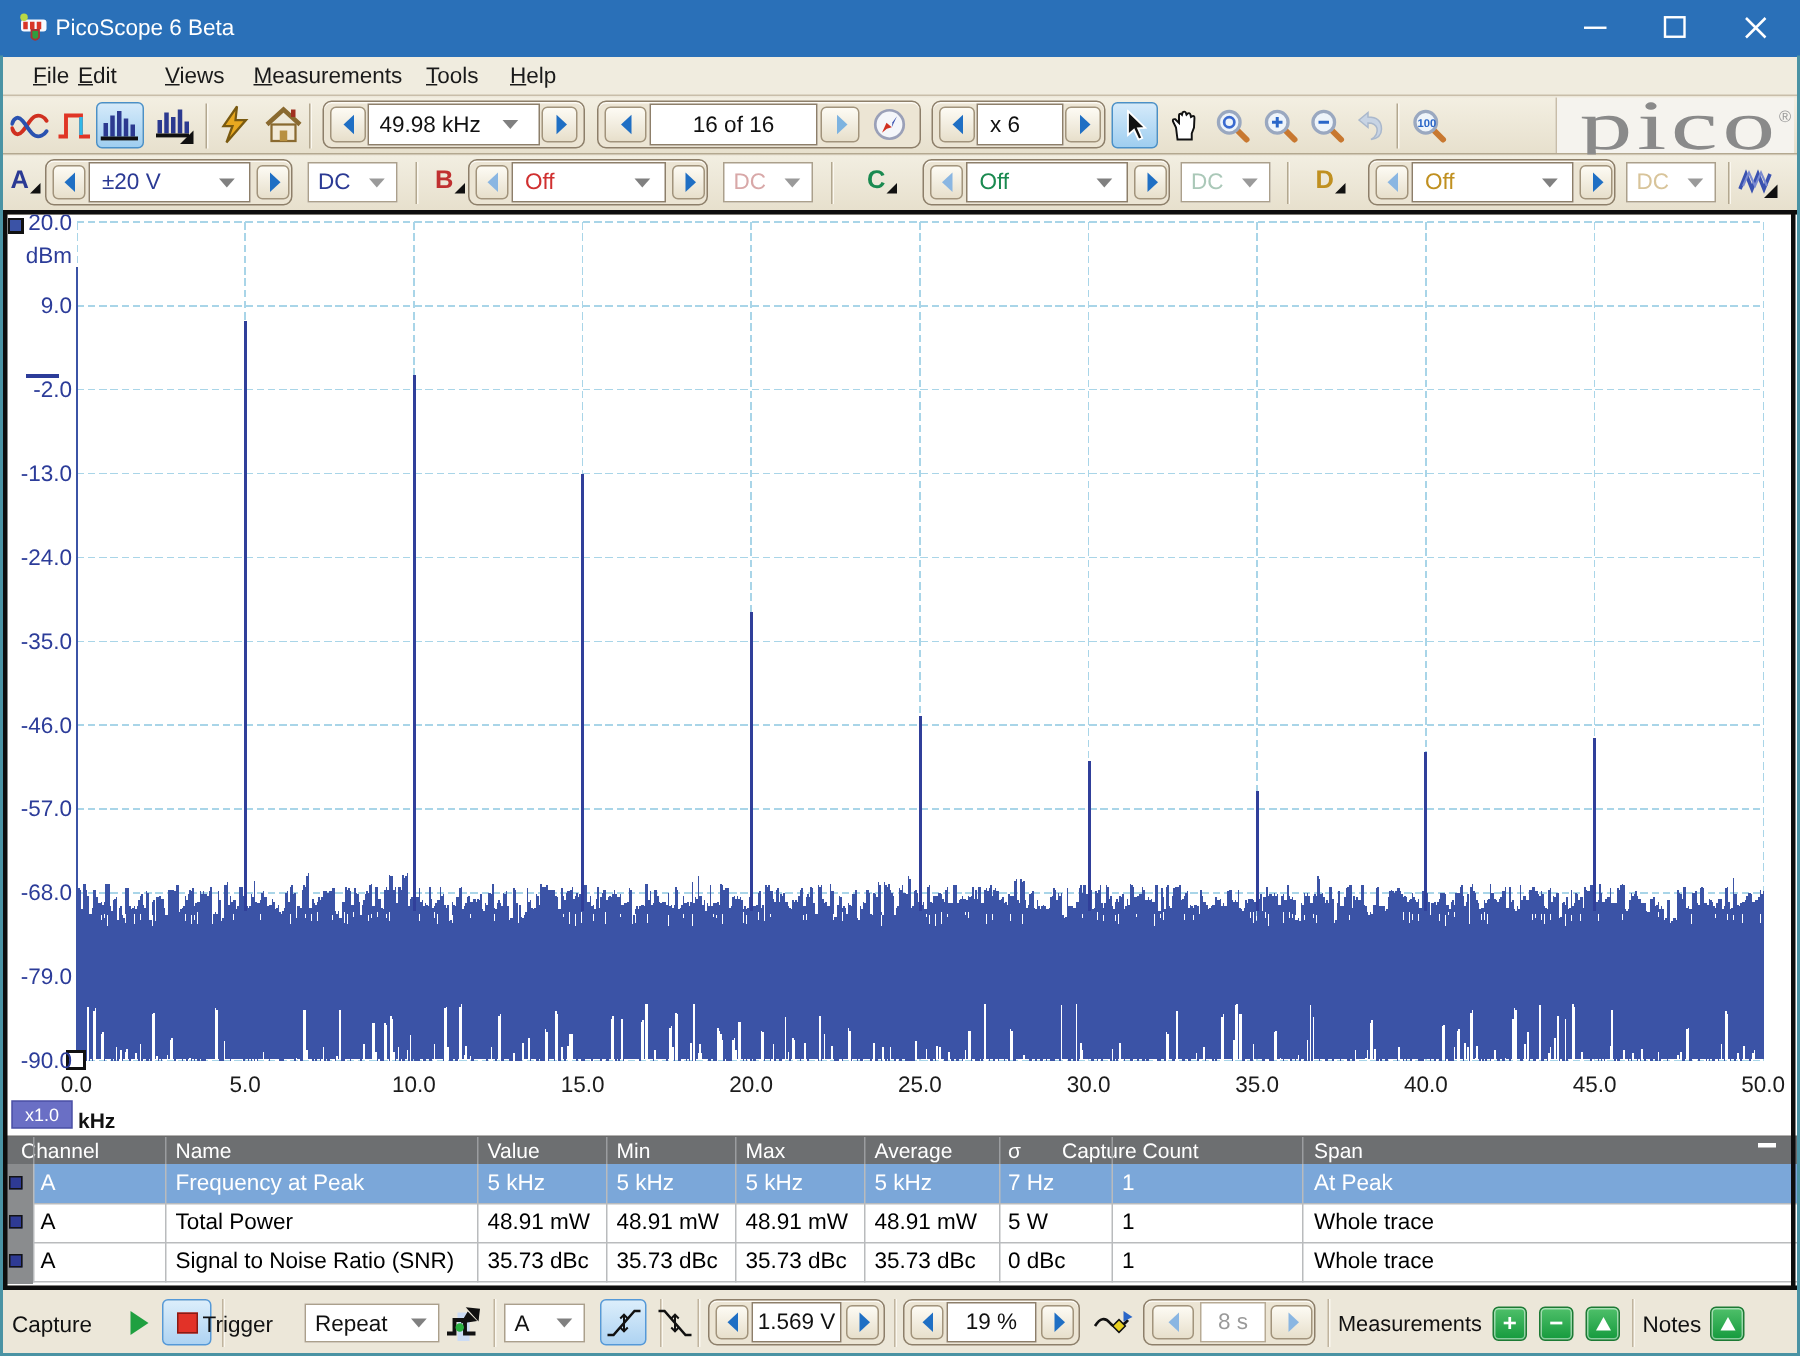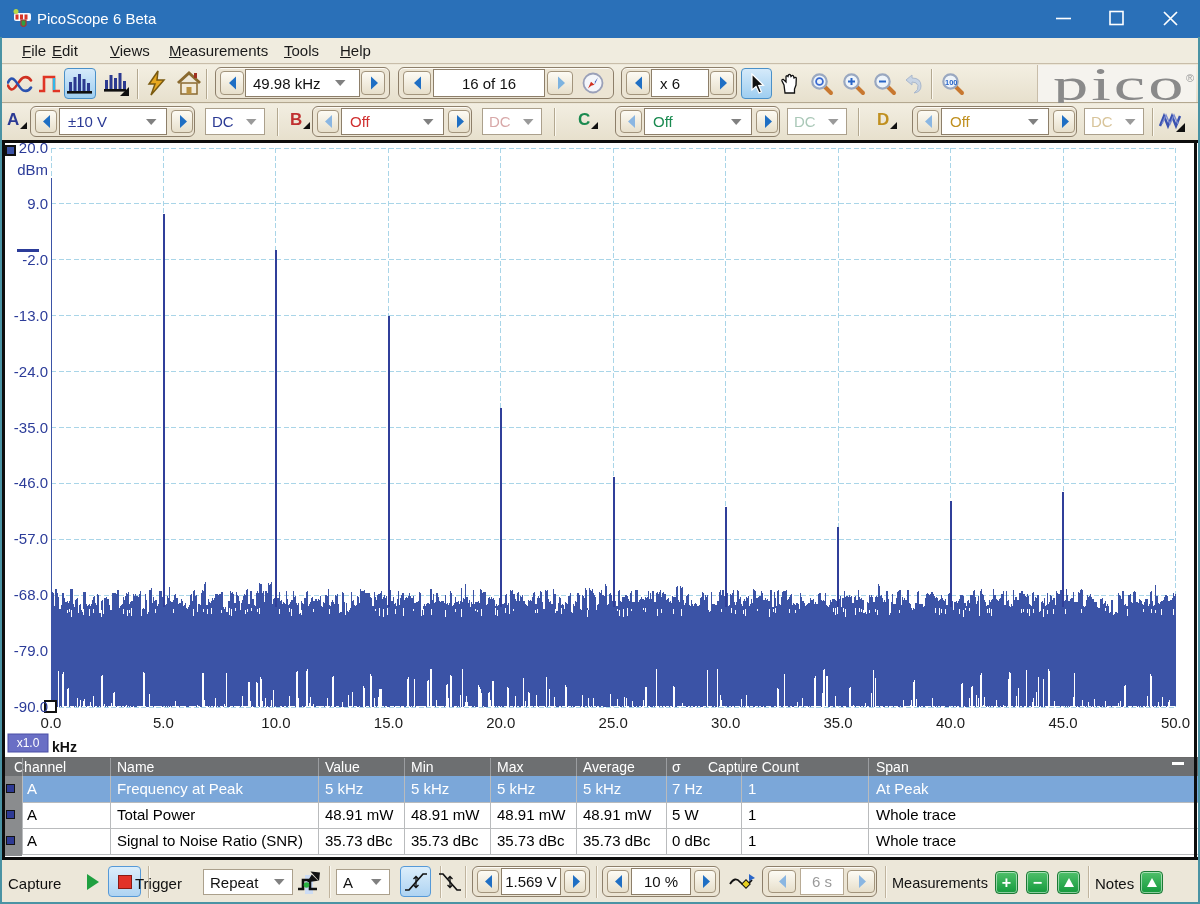--- a/index.html
+++ b/index.html
@@ -191,21 +191,21 @@
 <div class="abs" style="left:1186px;top:72px;font-size:11px;color:#9a9a9a">®</div>
 <div class="abs tb2"></div>
 <div class="abs chan" style="left:7px;top:110px;color:#2b3a94">A</div>
 <div class="abs corner" style="left:20px;top:122px"></div>
 <div class="abs grp" style="left:30px;top:106px;width:165px;height:31px"></div>
 <div class="abs btn" style="left:35px;top:110px;width:22px;height:23px">
     <svg width="22" height="23">
       <path d="M14.0 5.0L14.0 18.0L7.0 11.5Z" fill="#1f6fc4"></path>
     </svg>
   </div>
-<div class="abs field" style="left:59px;top:108px;width:108px;height:27px;padding-left:8px;color:#2b3a94">±10 V</div>
+<div class="abs field" style="left:59px;top:108px;width:108px;height:27px;padding-left:8px;color:#2b3a94">±20 V</div>
 <svg class="abs" style="left:145px;top:118px" width="13" height="8">
     <path d="M1 1L11.5 1L6.2 7Z" fill="#808080"></path>
   </svg>
 <div class="abs btn" style="left:171px;top:110px;width:22px;height:23px">
     <svg width="22" height="23">
       <path d="M8.0 5.0L8.0 18.0L15.0 11.5Z" fill="#1f6fc4"></path>
     </svg>
   </div>
 <div class="abs dd" style="left:205px;top:108px;width:60px;height:27px;color:#2b3a94">DC<svg width="13" height="8">
       <path d="M1 1L11.5 1L6.2 7Z" fill="#9a9a9a"></path>
@@ -439,38 +439,38 @@
       <path d="M8.0 5.0L8.0 18.0L15.0 11.5Z" fill="#1f6fc4"></path>
     </svg>
   </div>
 <div class="abs seps" style="left:596px"></div>
 <div class="abs grp" style="left:602px;top:866px;width:118px;height:31px"></div>
 <div class="abs btn" style="left:607px;top:870px;width:22px;height:23px">
     <svg width="22" height="23">
       <path d="M14.0 5.0L14.0 18.0L7.0 11.5Z" fill="#1f6fc4"></path>
     </svg>
   </div>
-<div class="abs field" style="left:631px;top:868px;width:60px;height:27px;justify-content:center">10 %</div>
+<div class="abs field" style="left:631px;top:868px;width:60px;height:27px;justify-content:center">19 %</div>
 <div class="abs btn" style="left:694px;top:870px;width:22px;height:23px">
     <svg width="22" height="23">
       <path d="M8.0 5.0L8.0 18.0L15.0 11.5Z" fill="#1f6fc4"></path>
     </svg>
   </div>
 <svg class="abs" style="left:728px;top:868px" width="28" height="26">
 <path d="M2 16 Q7 8 12 14 T24 12" stroke="#111" stroke-width="1.8" fill="none"></path>
 <path d="M21 6 L27 10 L21 13 Z" fill="#2a66c8"></path>
 <rect x="15" y="13" width="6" height="6" transform="rotate(45 18 16)" fill="#e8d020" stroke="#111" stroke-width="1"></rect>
 </svg>
 <div class="abs grp" style="left:762px;top:866px;width:115px;height:31px"></div>
 <div class="abs btn" style="left:768px;top:870px;width:28px;height:23px">
     <svg width="28" height="23">
       <path d="M17.0 5.0L17.0 18.0L10.0 11.5Z" fill="#8ab6e2"></path>
     </svg>
   </div>
-<div class="abs field" style="left:800px;top:868px;width:44px;height:27px;justify-content:center;color:#9a9a9a;border-color:#b8ab95">6 s</div>
+<div class="abs field" style="left:800px;top:868px;width:44px;height:27px;justify-content:center;color:#9a9a9a;border-color:#b8ab95">8 s</div>
 <div class="abs btn" style="left:847px;top:870px;width:28px;height:23px">
     <svg width="28" height="23">
       <path d="M11.0 5.0L11.0 18.0L18.0 11.5Z" fill="#8ab6e2"></path>
     </svg>
   </div>
 <div class="abs seps" style="left:885px"></div>
 <div class="abs sb" style="left:892px;font-size:14.5px">Measurements</div>
 <div class="abs gbtn" style="left:995px">+</div>
 <div class="abs gbtn" style="left:1026px">−</div>
 <div class="abs gbtn" style="left:1057px">

